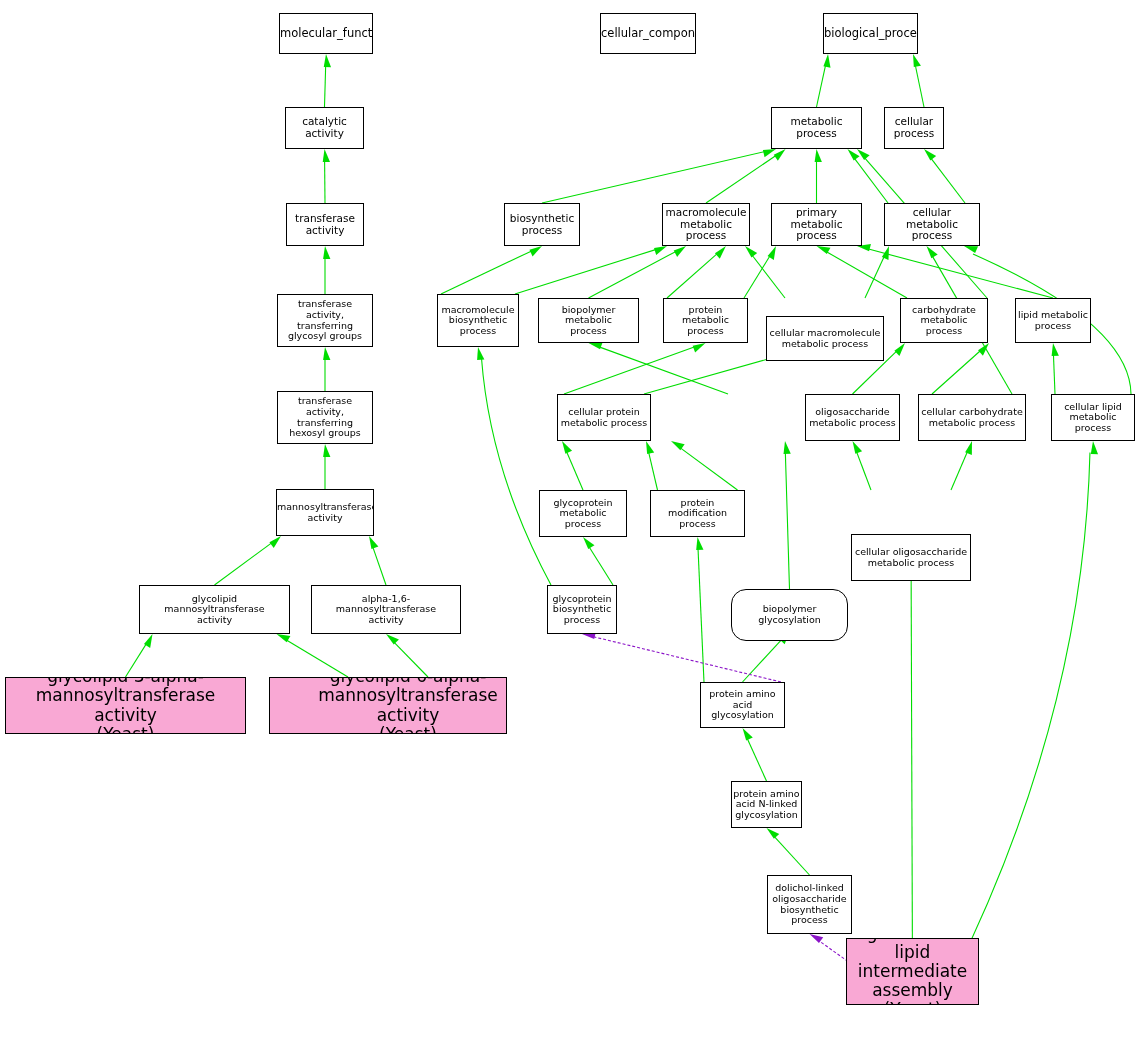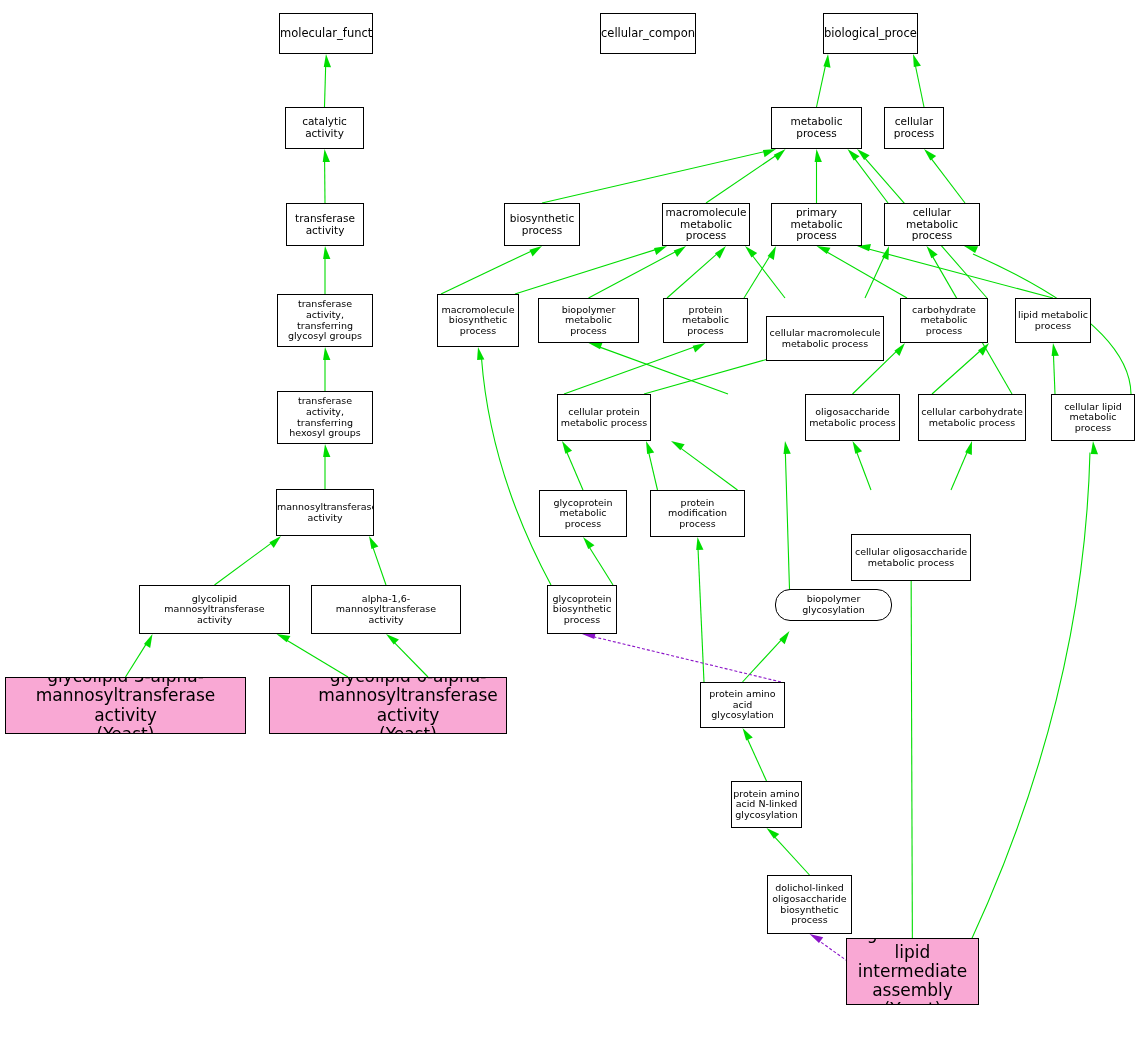--- a/index.html
+++ b/index.html
@@ -374,21 +374,21 @@
     </div>
     <div class="go-node small" style="left: 311px; top: 585px; width: 150px; height: 49px;">
       <span class="lbl">alpha-1,6-mannosyltransferase
 activity</span>
     </div>
     <div class="go-node small" style="left: 547px; top: 585px; width: 70px; height: 49px;">
       <span class="lbl">glycoprotein
 biosynthetic
 process</span>
     </div>
-    <div class="go-node small" style="left: 775px; top: 589px; width: 117px; height: 32px; border-radius: 15px;">
+    <div class="go-node small" style="left: 731px; top: 589px; width: 117px; height: 52px; border-radius: 15px;">
       <span class="lbl">biopolymer glycosylation</span>
     </div>
     <div class="go-node small" style="left: 700px; top: 682px; width: 85px; height: 46px;">
       <span class="lbl">protein amino
 acid glycosylation</span>
     </div>
     <div class="go-node leaf" style="left: 5px; top: 677px; width: 241px; height: 57px;">
       <span class="lbl">glycolipid 3-alpha-mannosyltransferase
 activity
 (Yeast)</span>

